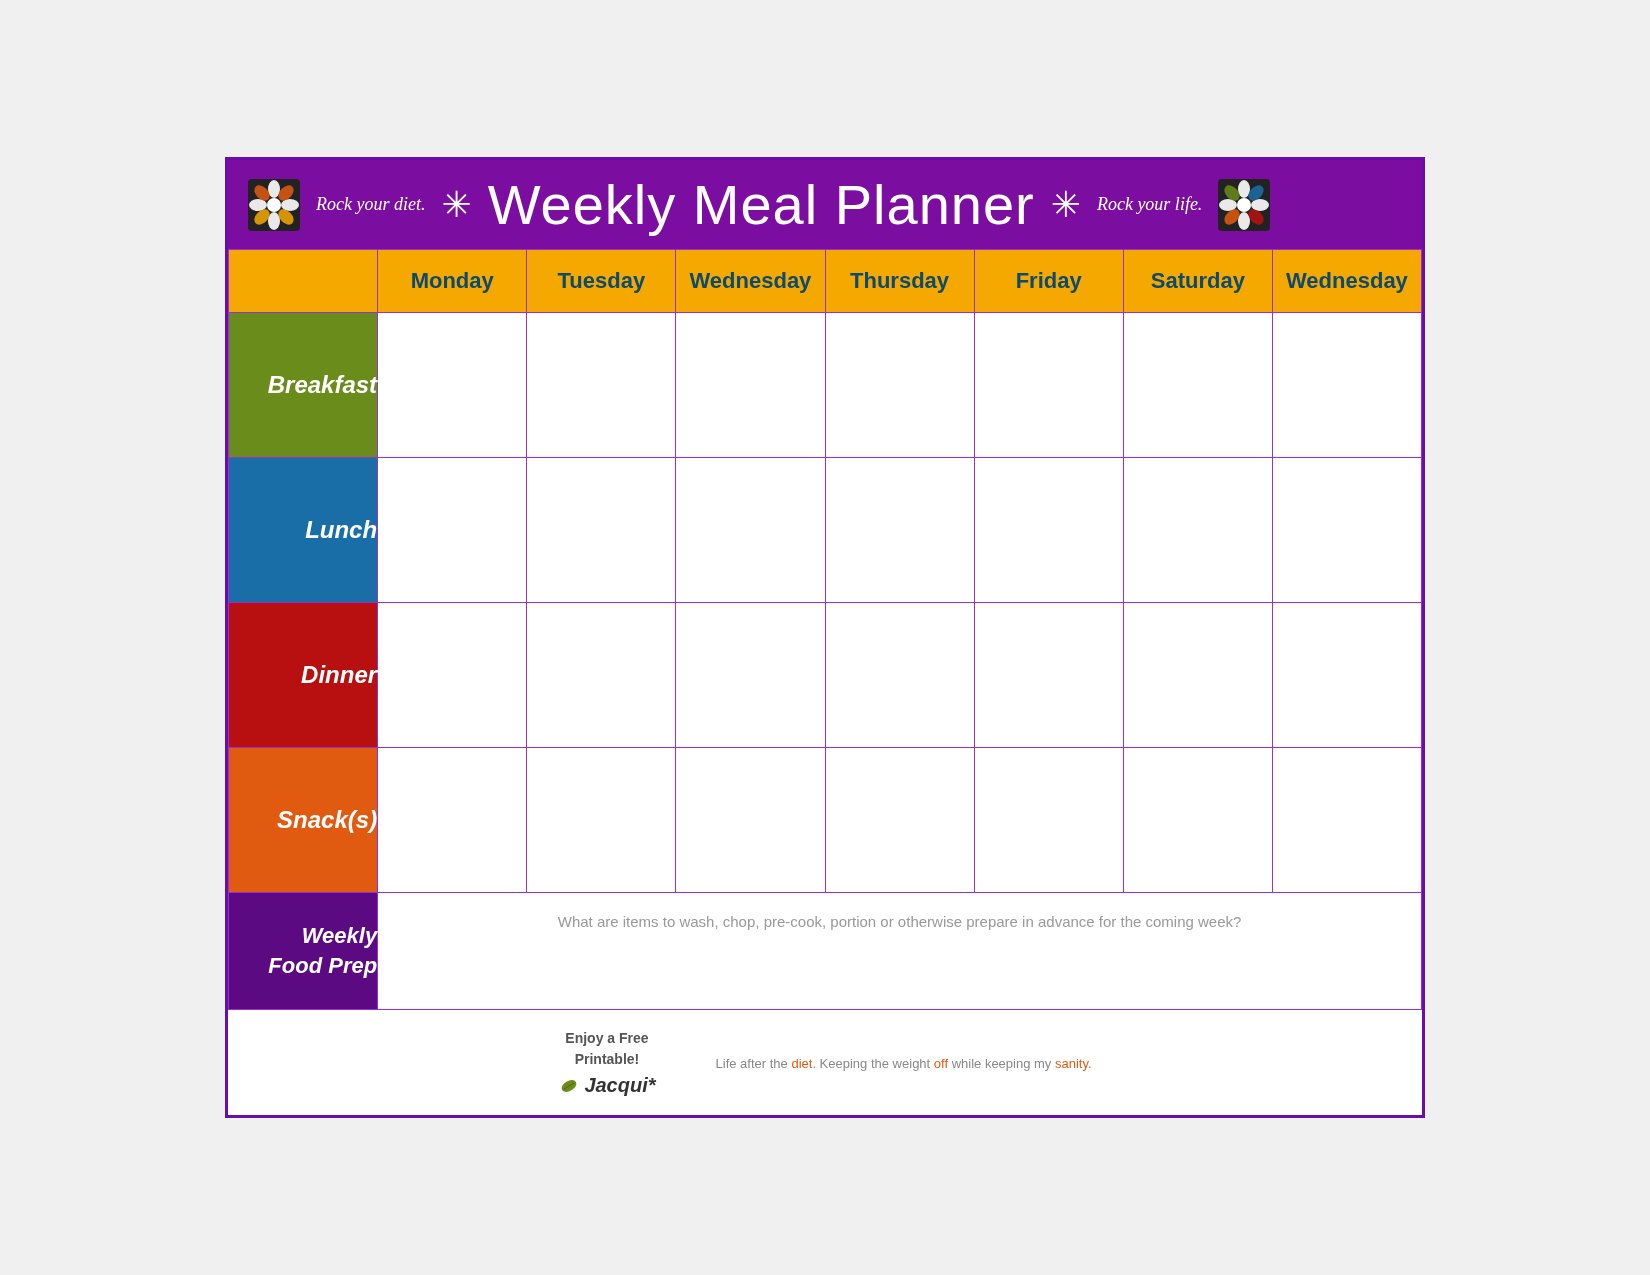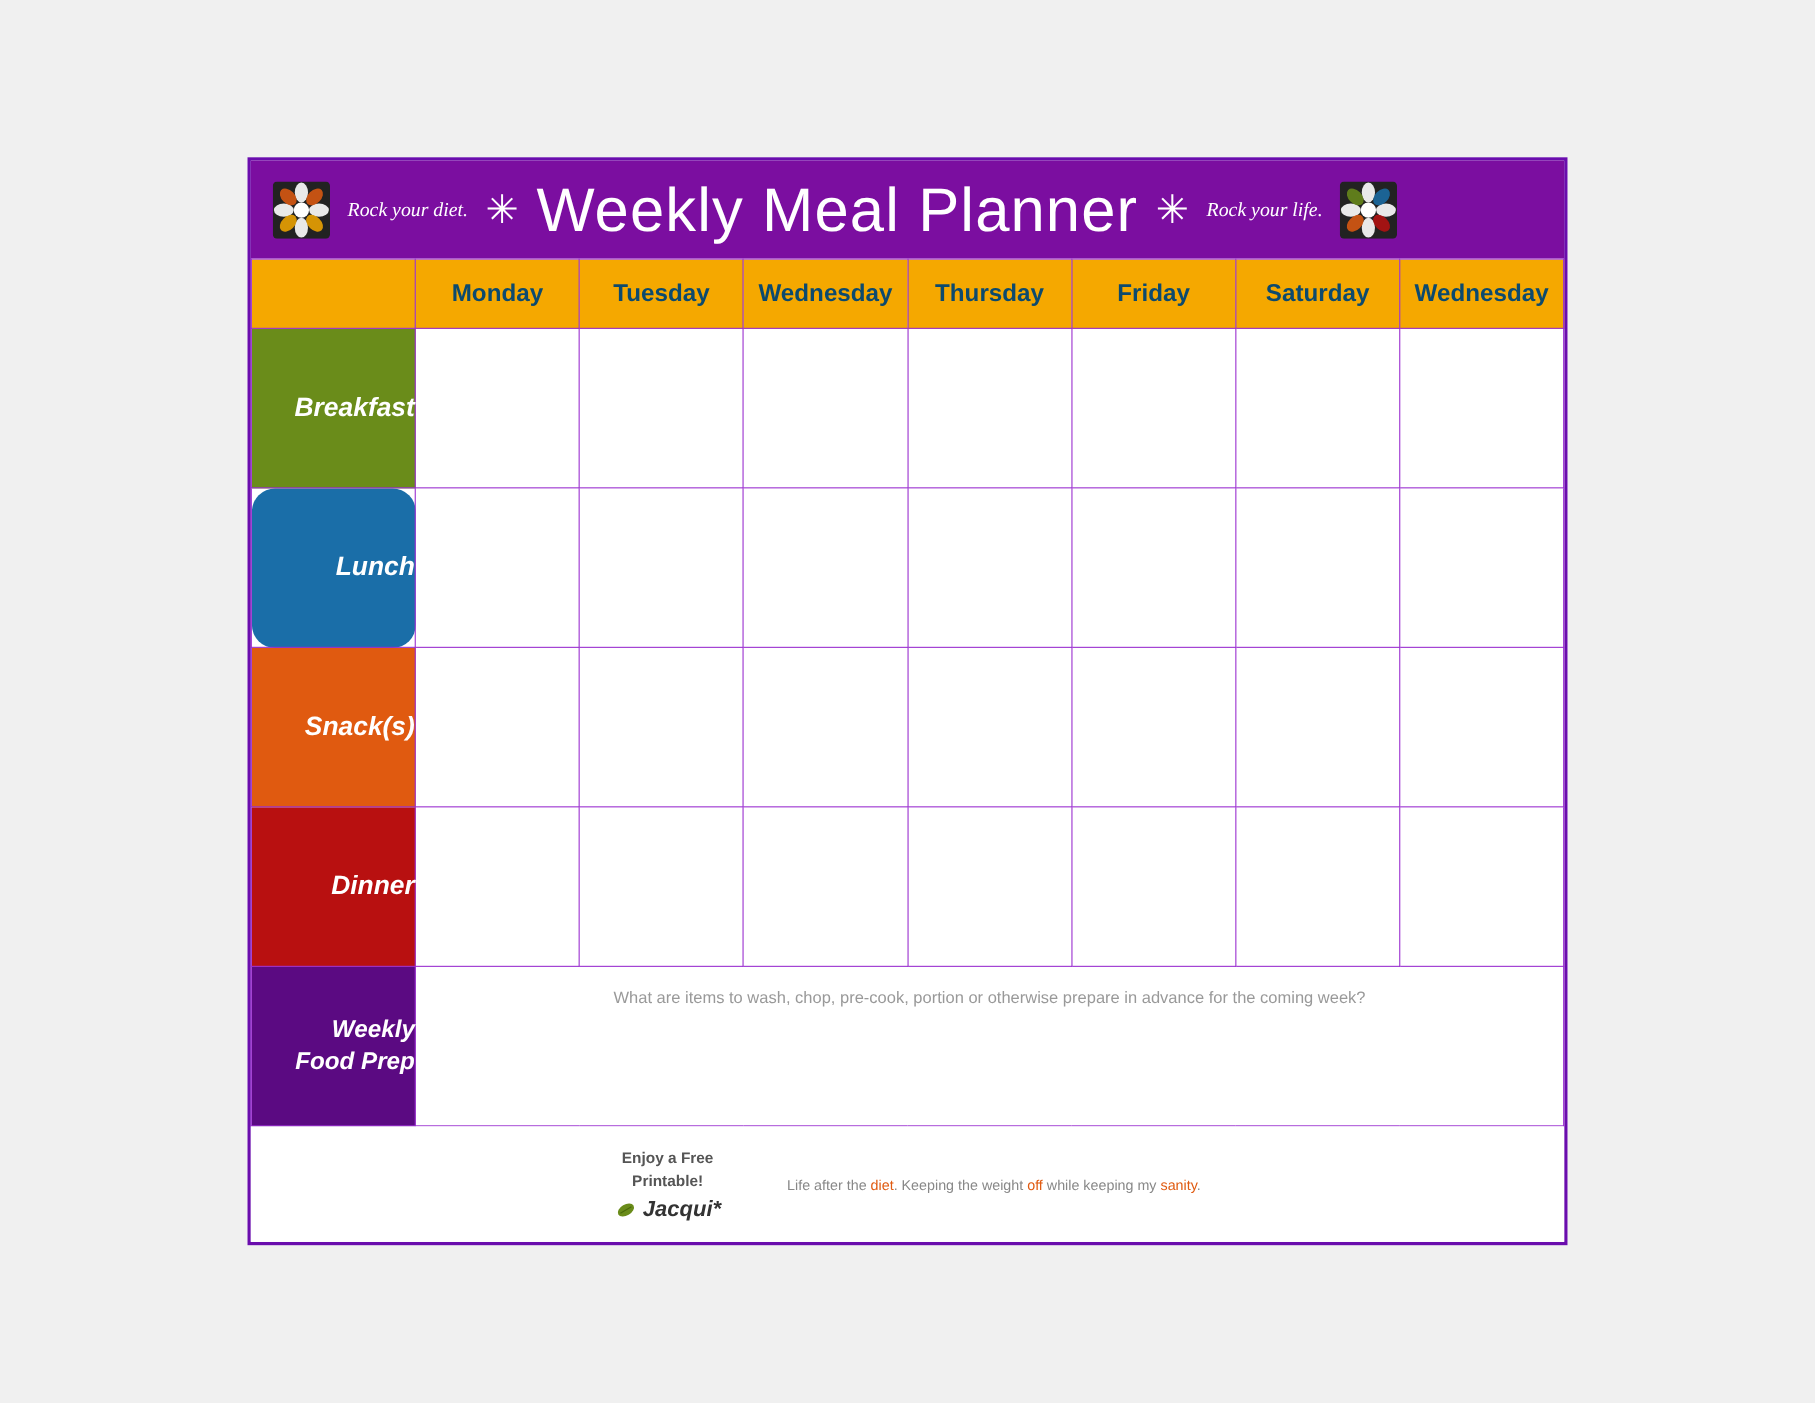--- a/index.html
+++ b/index.html
@@ -88,34 +88,34 @@
       color: white;
       font-size: 24px;
       font-weight: bold;
       font-style: italic;
       padding: 12px 0;
       vertical-align: middle;
       width: 145px;
     }
 
     .row-label.breakfast { background: #6a8c1a; }
-    .row-label.lunch     { background: #1a6ea8; border-radius: 21px; }
+    .row-label.lunch     { background: #1a6ea8; }
     .row-label.dinner    { background: #b81010; }
     .row-label.snacks    { background: #e05a10; }
     .row-label.weekly    { background: #5b0a82; color: white; }
 
     
     .data-cell {
       height: 145px;
       background: white;
       vertical-align: top;
     }
 
     .data-cell.wide-cell {
-      height: 145px;
+      height: 117px;
       background: white;
       vertical-align: top;
       padding: 12px 16px;
     }
 
     .weekly-prep-text {
       color: #999;
       font-size: 15px;
       text-align: center;
       display: block;
@@ -235,32 +235,32 @@
       <td class="data-cell"></td>
       <td class="data-cell"></td>
       <td class="data-cell"></td>
       <td class="data-cell"></td>
       <td class="data-cell"></td>
       <td class="data-cell"></td>
       <td class="data-cell"></td>
     </tr>
 
     <tr>
+      <td class="row-label dinner">Dinner</td>
+      <td class="data-cell"></td>
+      <td class="data-cell"></td>
+      <td class="data-cell"></td>
+      <td class="data-cell"></td>
+      <td class="data-cell"></td>
+      <td class="data-cell"></td>
+      <td class="data-cell"></td>
+    </tr>
+
+    <tr>
       <td class="row-label snacks">Snack(s)</td>
-      <td class="data-cell"></td>
-      <td class="data-cell"></td>
-      <td class="data-cell"></td>
-      <td class="data-cell"></td>
-      <td class="data-cell"></td>
-      <td class="data-cell"></td>
-      <td class="data-cell"></td>
-    </tr>
-
-    <tr>
-      <td class="row-label dinner">Dinner</td>
       <td class="data-cell"></td>
       <td class="data-cell"></td>
       <td class="data-cell"></td>
       <td class="data-cell"></td>
       <td class="data-cell"></td>
       <td class="data-cell"></td>
       <td class="data-cell"></td>
     </tr>
 
     <tr>

